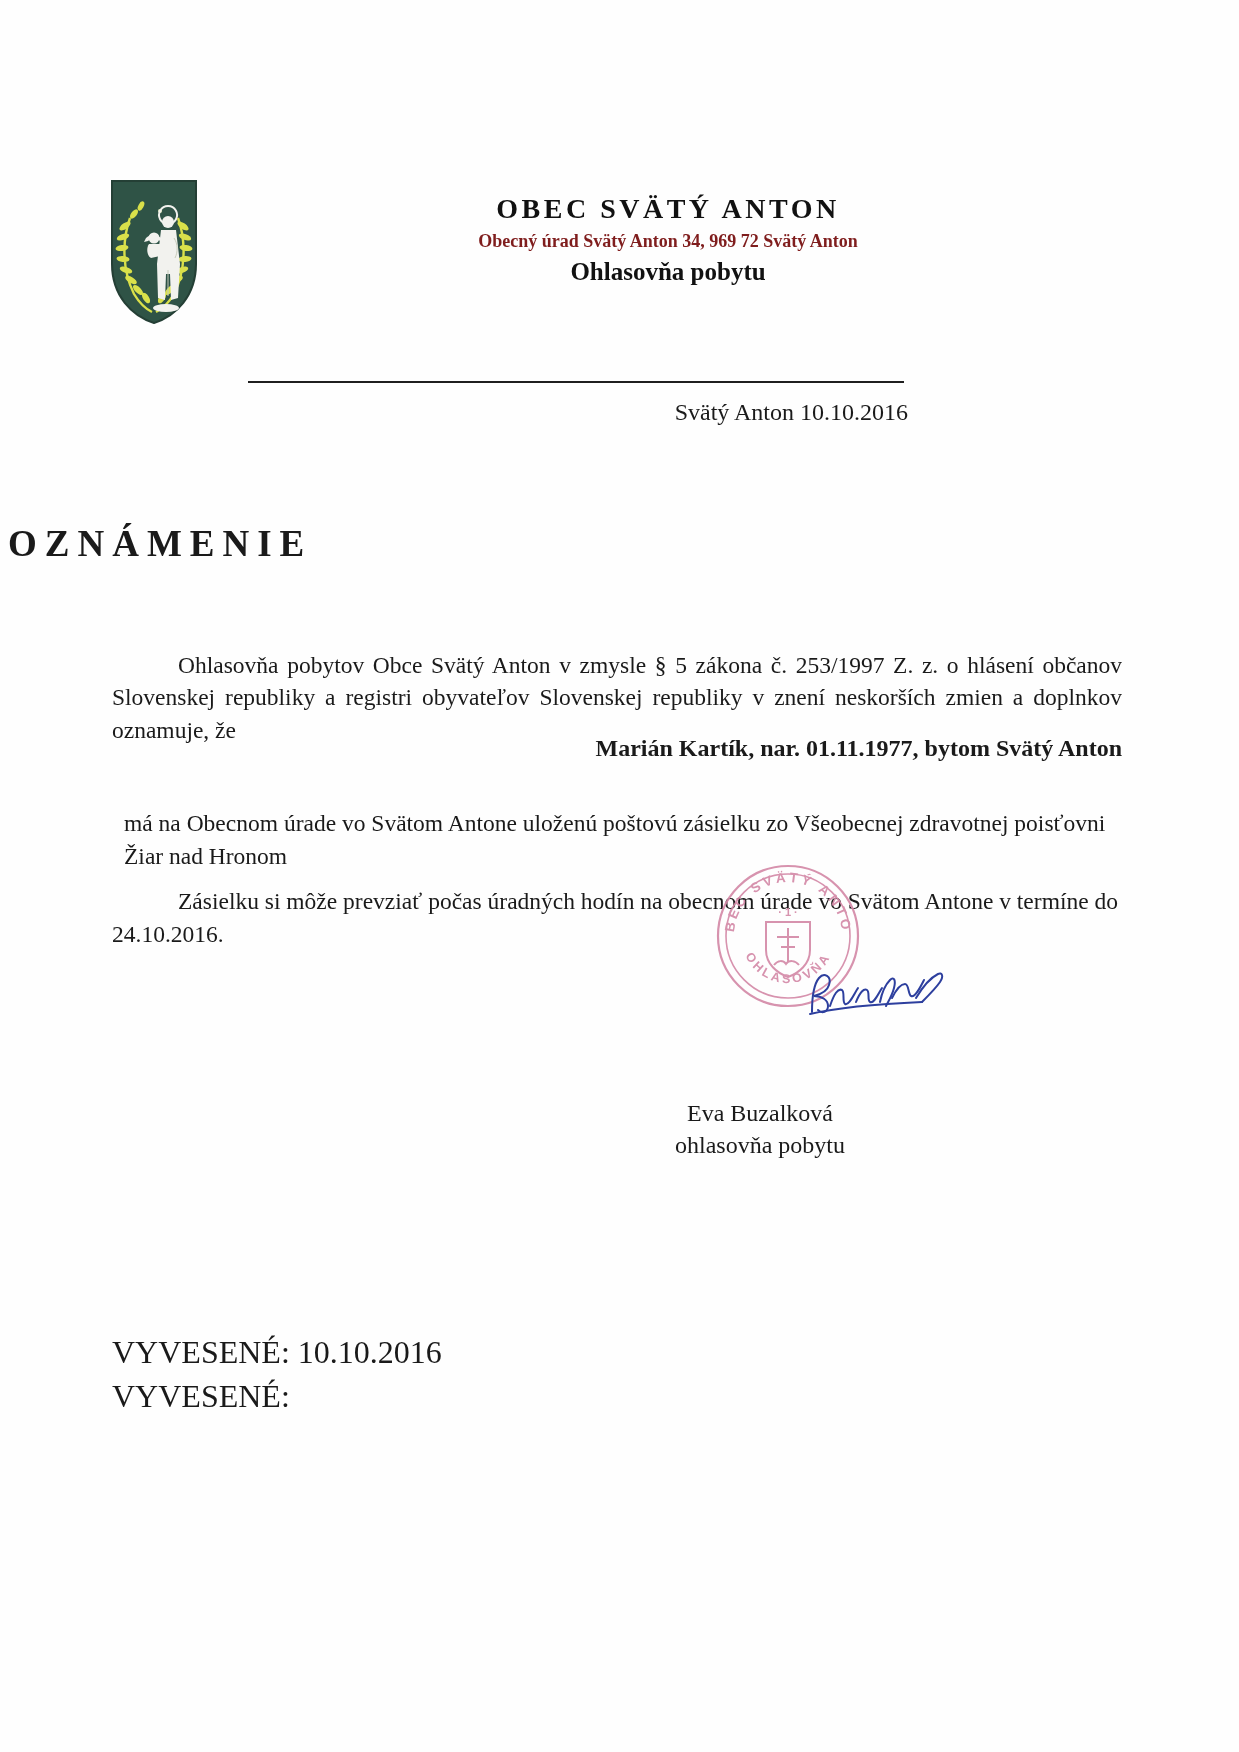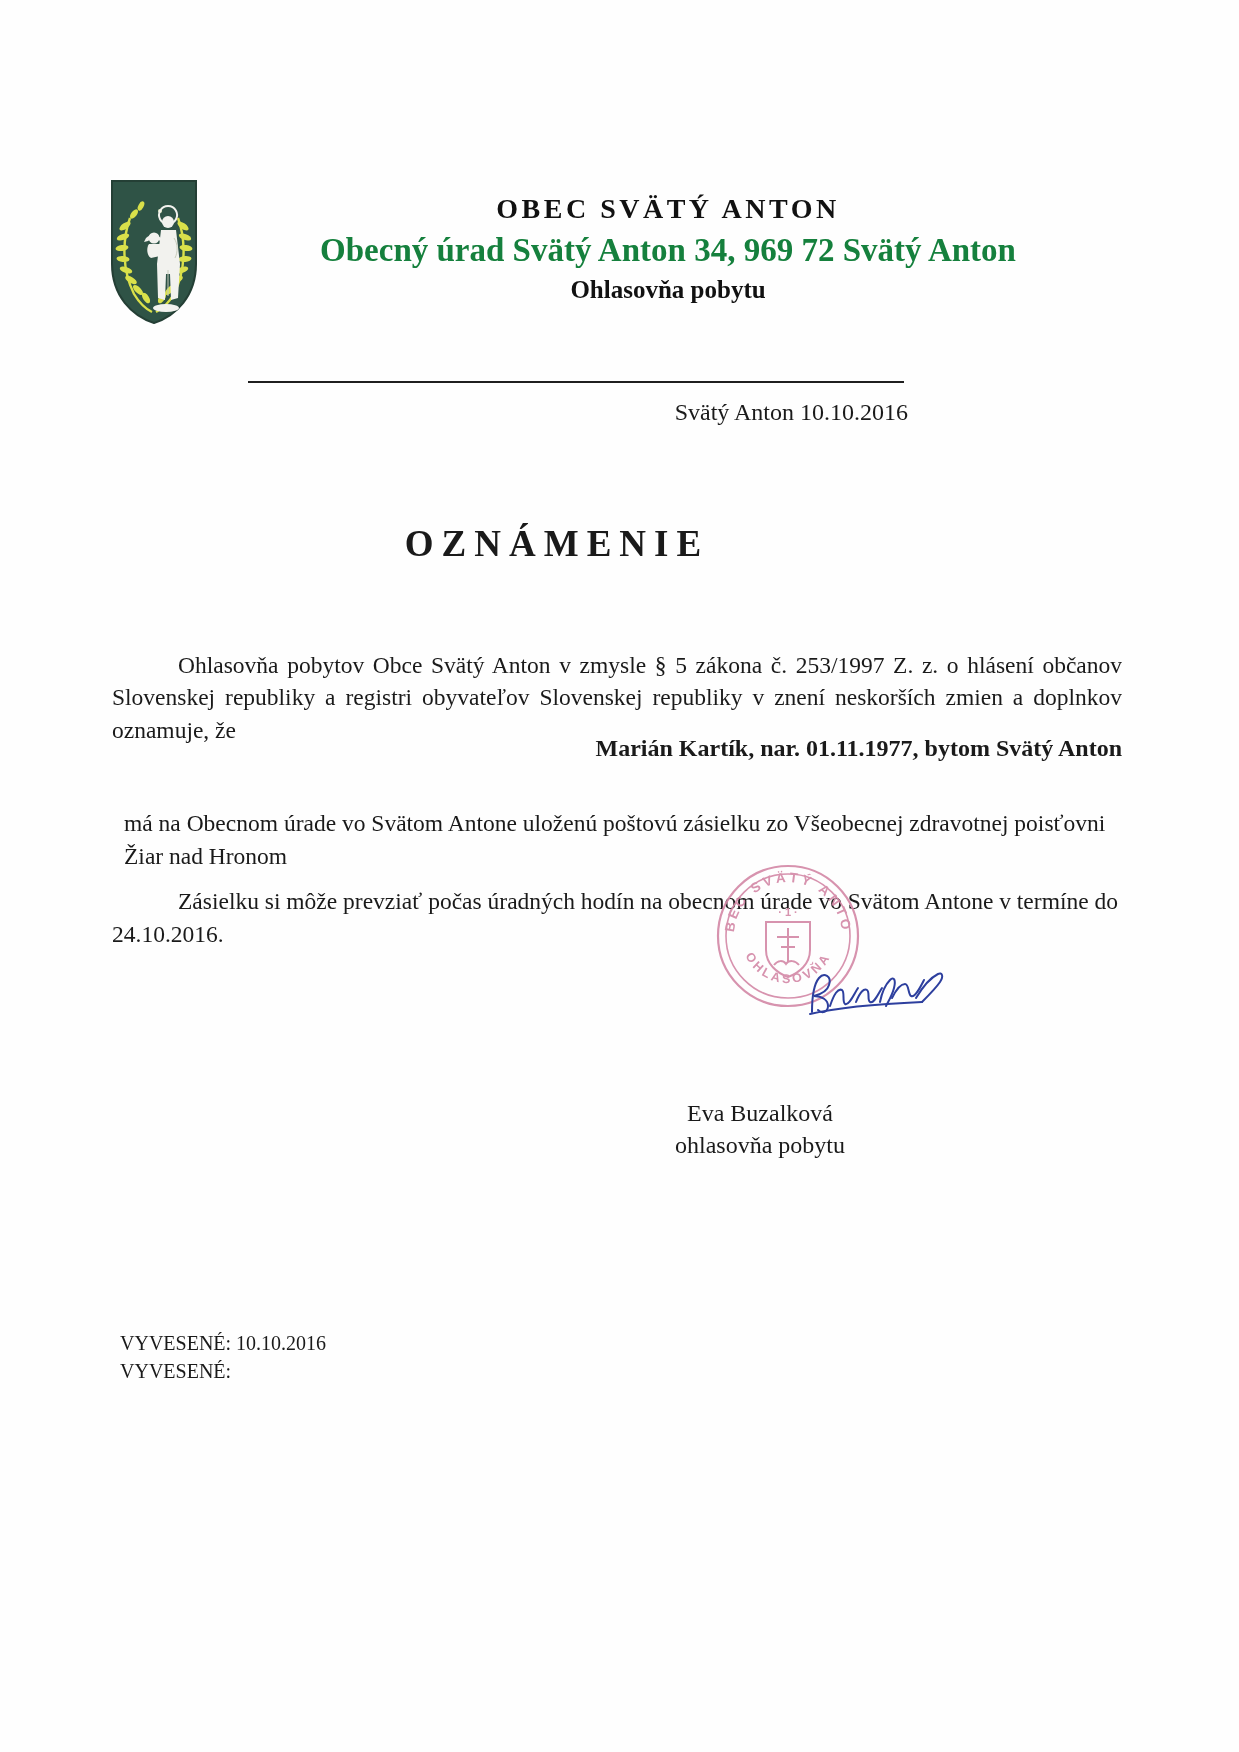--- a/index.html
+++ b/index.html
@@ -48,25 +48,25 @@
     padding-top: 14px;
   }
   .org-name {
     font-size: 28px;
     font-weight: bold;
     letter-spacing: 3.5px;
     line-height: 1.22;
     color: #111;
   }
   .org-addr {
-    font-size: 33px;
+    font-size: 18px;
     font-weight: bold;
     line-height: 1.25;
     margin-top: 4px;
-    color: #15803d;
+    color: #7f1d1d;
   }
   .org-dept {
     font-size: 25px;
     font-weight: bold;
     line-height: 1.25;
     margin-top: 3px;
     color: #111;
   }
 
   .rule {
@@ -88,21 +88,20 @@
     line-height: 1.3;
     margin-top: 8px;
   }
 
   
   .doc-title {
     position: absolute;
     left: 0;
     top: 522px;
     width: 1106px;
-    text-align: center;
     font-size: 37px;
     font-weight: bold;
     letter-spacing: 8px;
     padding-left: 8px;
     box-sizing: border-box;
   }
 
   
   .body-text {
     position: absolute;
@@ -160,23 +159,23 @@
     top: 1098px;
     width: 400px;
     text-align: center;
     font-size: 24px;
     line-height: 1.33;
   }
 
   
   .footer {
     position: absolute;
-    left: 120px;
+    left: 112px;
     top: 1330px;
-    font-size: 20px;
+    font-size: 32px;
     line-height: 1.38;
   }
 </style>
 </head>
 <body>
 
 <div class="page">
 
   <div class="letterhead">
 

